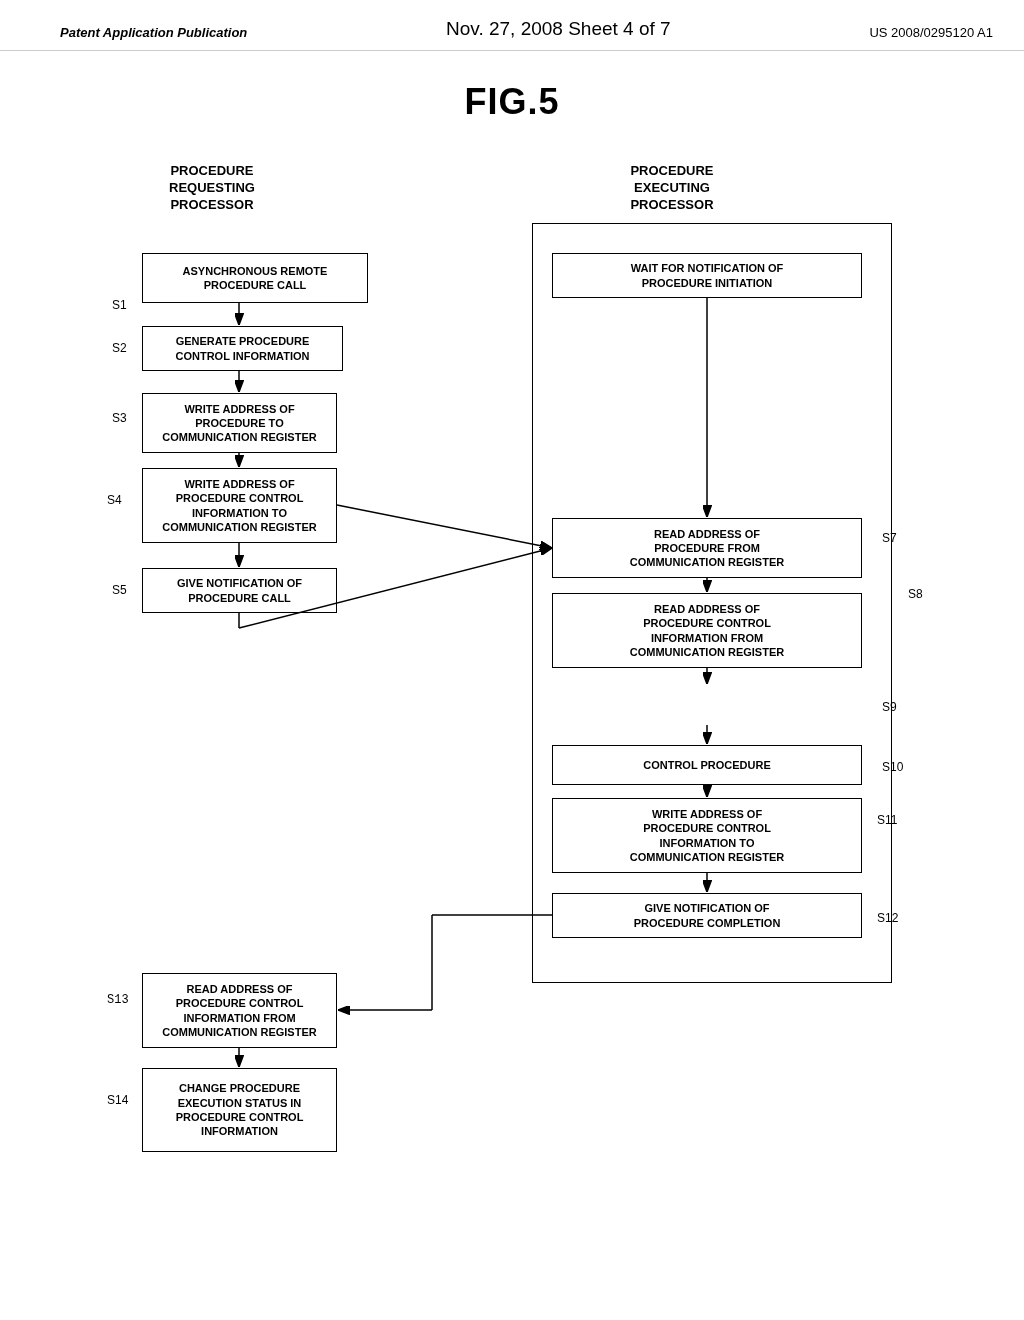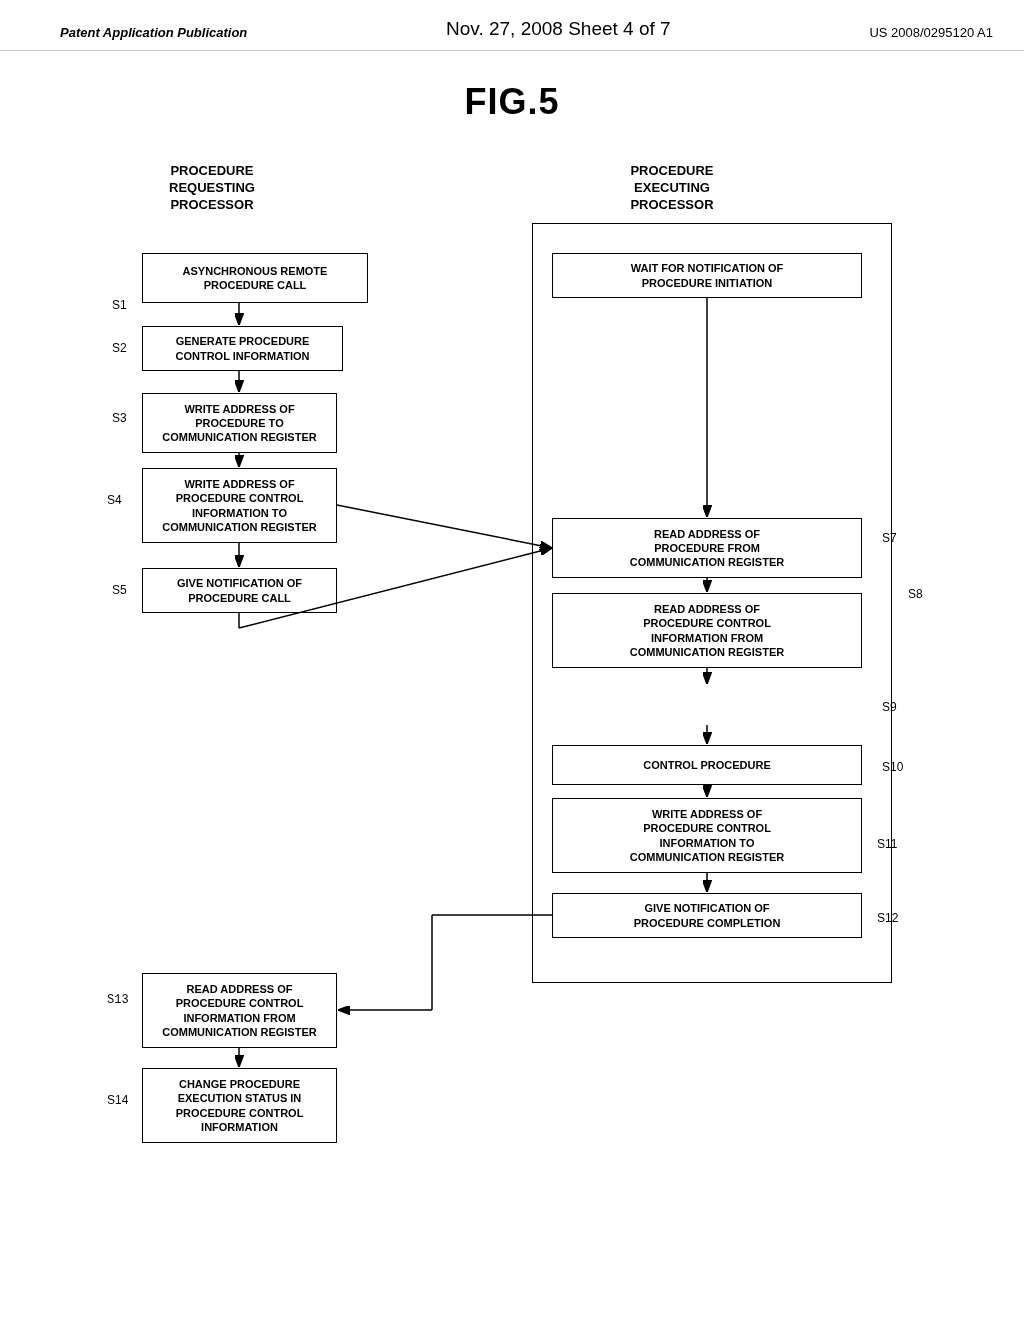--- a/index.html
+++ b/index.html
@@ -143,31 +143,31 @@
     <div class="flow-box" style="left:470px; top:355px; width:310px; height:60px;">READ ADDRESS OF<br>PROCEDURE FROM<br>COMMUNICATION REGISTER</div>
 
     <div class="step-label" style="left:800px; top:424px;margin-left:26px;">S8</div>
     <div class="flow-box" style="left:470px; top:430px; width:310px; height:75px;">READ ADDRESS OF<br>PROCEDURE CONTROL<br>INFORMATION FROM<br>COMMUNICATION REGISTER</div>
 
     <div class="step-label" style="left:800px; top:537px;">S9</div>
 
     <div class="step-label" style="left:800px; top:597px;">S10</div>
     <div class="flow-box" style="left:470px; top:582px; width:310px; height:40px;">CONTROL PROCEDURE</div>
 
-    <div class="step-label" style="left:795px; top:650px;margin-top:24px;">S11</div>
+    <div class="step-label" style="left:795px; top:650px;">S11</div>
     <div class="flow-box" style="left:470px; top:635px; width:310px; height:75px;">WRITE ADDRESS OF<br>PROCEDURE CONTROL<br>INFORMATION TO<br>COMMUNICATION REGISTER</div>
 
     <div class="step-label" style="left:795px; top:748px;">S12</div>
     <div class="flow-box" style="left:470px; top:730px; width:310px; height:45px;">GIVE NOTIFICATION OF<br>PROCEDURE COMPLETION</div>
 
     <div class="step-label" style="left:25px; top:830px;font-family:Liberation Mono, monospace;">S13</div>
     <div class="flow-box" style="left:60px; top:810px; width:195px; height:75px;">READ ADDRESS OF<br>PROCEDURE CONTROL<br>INFORMATION FROM<br>COMMUNICATION REGISTER</div>
 
     <div class="step-label" style="left:25px; top:930px;">S14</div>
-    <div class="flow-box" style="left:60px; top:905px; width:195px; height:75px;">CHANGE PROCEDURE<br>EXECUTION STATUS IN<br>PROCEDURE CONTROL<br>INFORMATION</div>
+    <div class="flow-box" style="left:60px; top:905px; width:195px; height:84px;">CHANGE PROCEDURE<br>EXECUTION STATUS IN<br>PROCEDURE CONTROL<br>INFORMATION</div>
 
     <svg class="arrows-svg" xmlns="http://www.w3.org/2000/svg">
       <defs>
         <marker id="arrowhead" markerWidth="8" markerHeight="6" refX="8" refY="3" orient="auto">
           <polygon points="0 0, 8 3, 0 6" fill="#000"></polygon>
         </marker>
       </defs>
 
       <line x1="157" y1="140" x2="157" y2="162" marker-end="url(#arrowhead)"></line>
 

